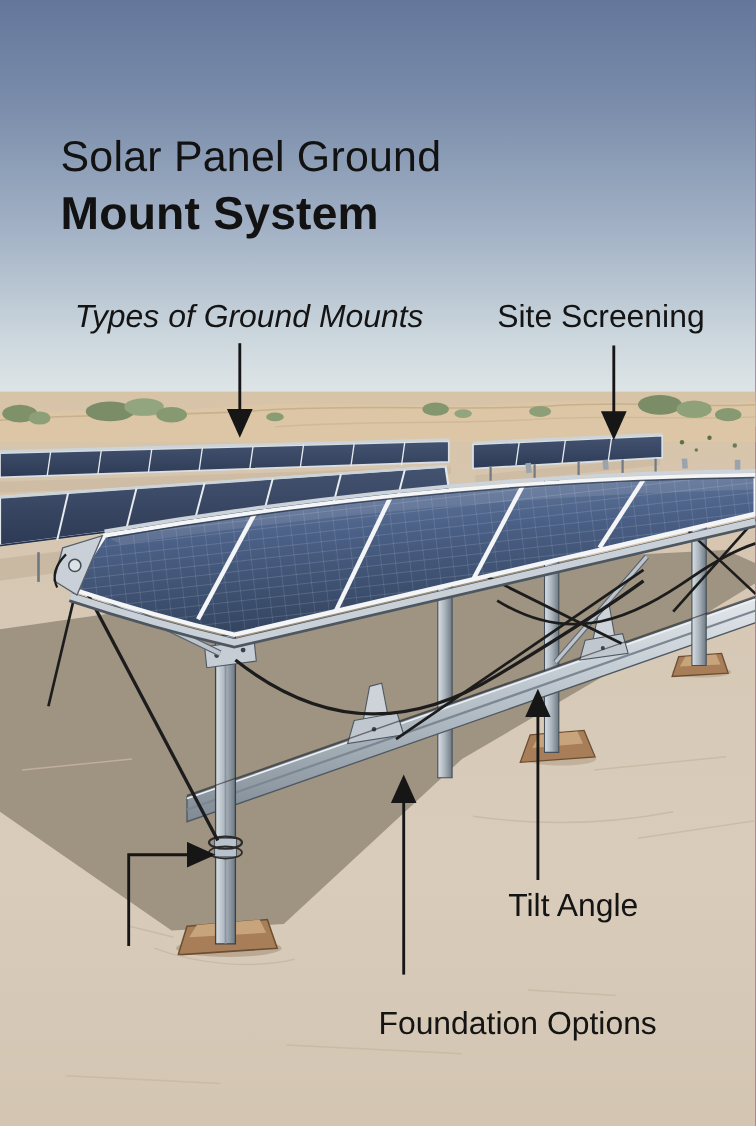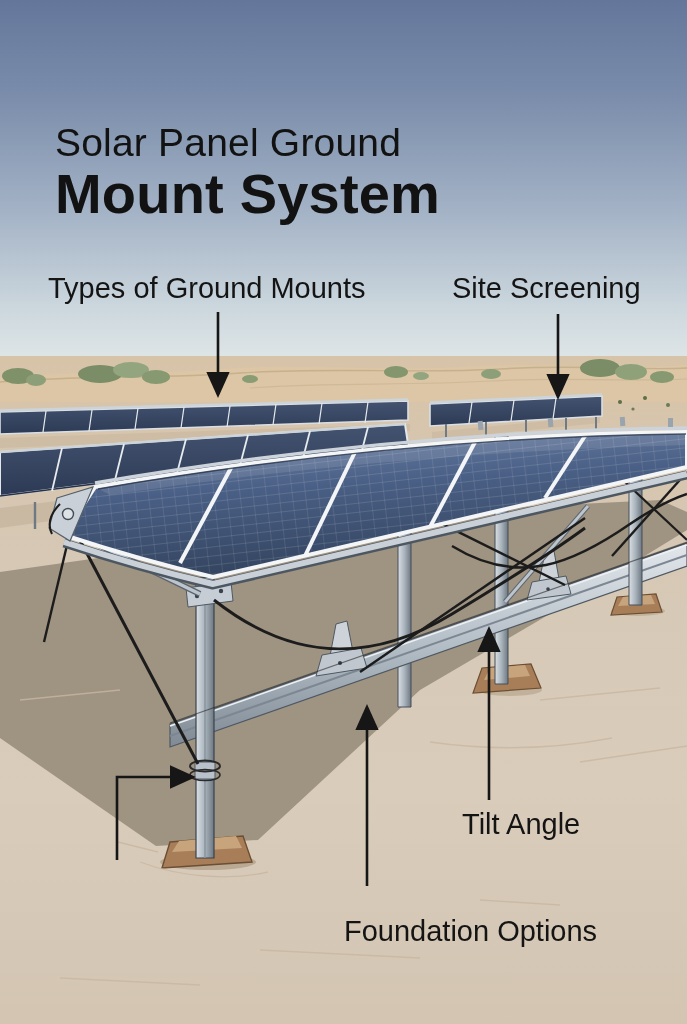--- a/index.html
+++ b/index.html
@@ -5,21 +5,21 @@
   html,body{margin:0;padding:0;background:#222;}
   .stage{
     position:relative;width:687px;height:1024px;overflow:hidden;
     font-family:"Liberation Sans","DejaVu Sans",sans-serif;
     background:#f9a8d4;
   }
   .stage svg{position:absolute;left:0;top:0;}
   .label{position:absolute;color:#141414;white-space:nowrap;}
   .title{position:absolute;left:55px;top:118px;color:#121212;}
   .title .l1{font-size:39px;font-weight:400;line-height:50px;letter-spacing:.2px;}
-  .title .l2{font-size:56px;font-weight:700;line-height:52px;letter-spacing:.2px;}
+  .title .l2{font-size:42px;font-weight:700;line-height:52px;letter-spacing:.2px;}
   .lab-lg{font-size:29px;font-weight:400;}
   .two-line div{line-height:37px;}
 </style>
 </head>
 <body>
 
 <div class="stage">
 
 <svg width="687" height="1024" viewBox="0 0 687 1024">
   <defs>
@@ -271,21 +271,21 @@
     <path d="M367,886 L367,708" marker-end="url(#ah)"></path>
     <path d="M117,860 L117,777 L192,777" marker-end="url(#ah)"></path>
   </g>
 </svg>
 
 <div class="title">
   <div class="l1">Solar Panel Ground</div>
   <div class="l2">Mount System</div>
 </div>
 
-<div class="label lab-lg" style="left:48px;top:272px;">Types of Ground Mounts</div>
+<div class="label lab-lg" style="left:68px;top:272px;font-style:italic;">Types of Ground Mounts</div>
 
 <div class="label lab-lg" style="left:462px;top:808px;">Tilt Angle</div>
 
 <div class="label lab-lg" style="left:452px;top:272px;">Site Screening</div>
 
 <div class="label lab-lg" style="left:344px;top:897px;margin-top:18px;">Foundation Options</div>
 
 
 </div>
 

